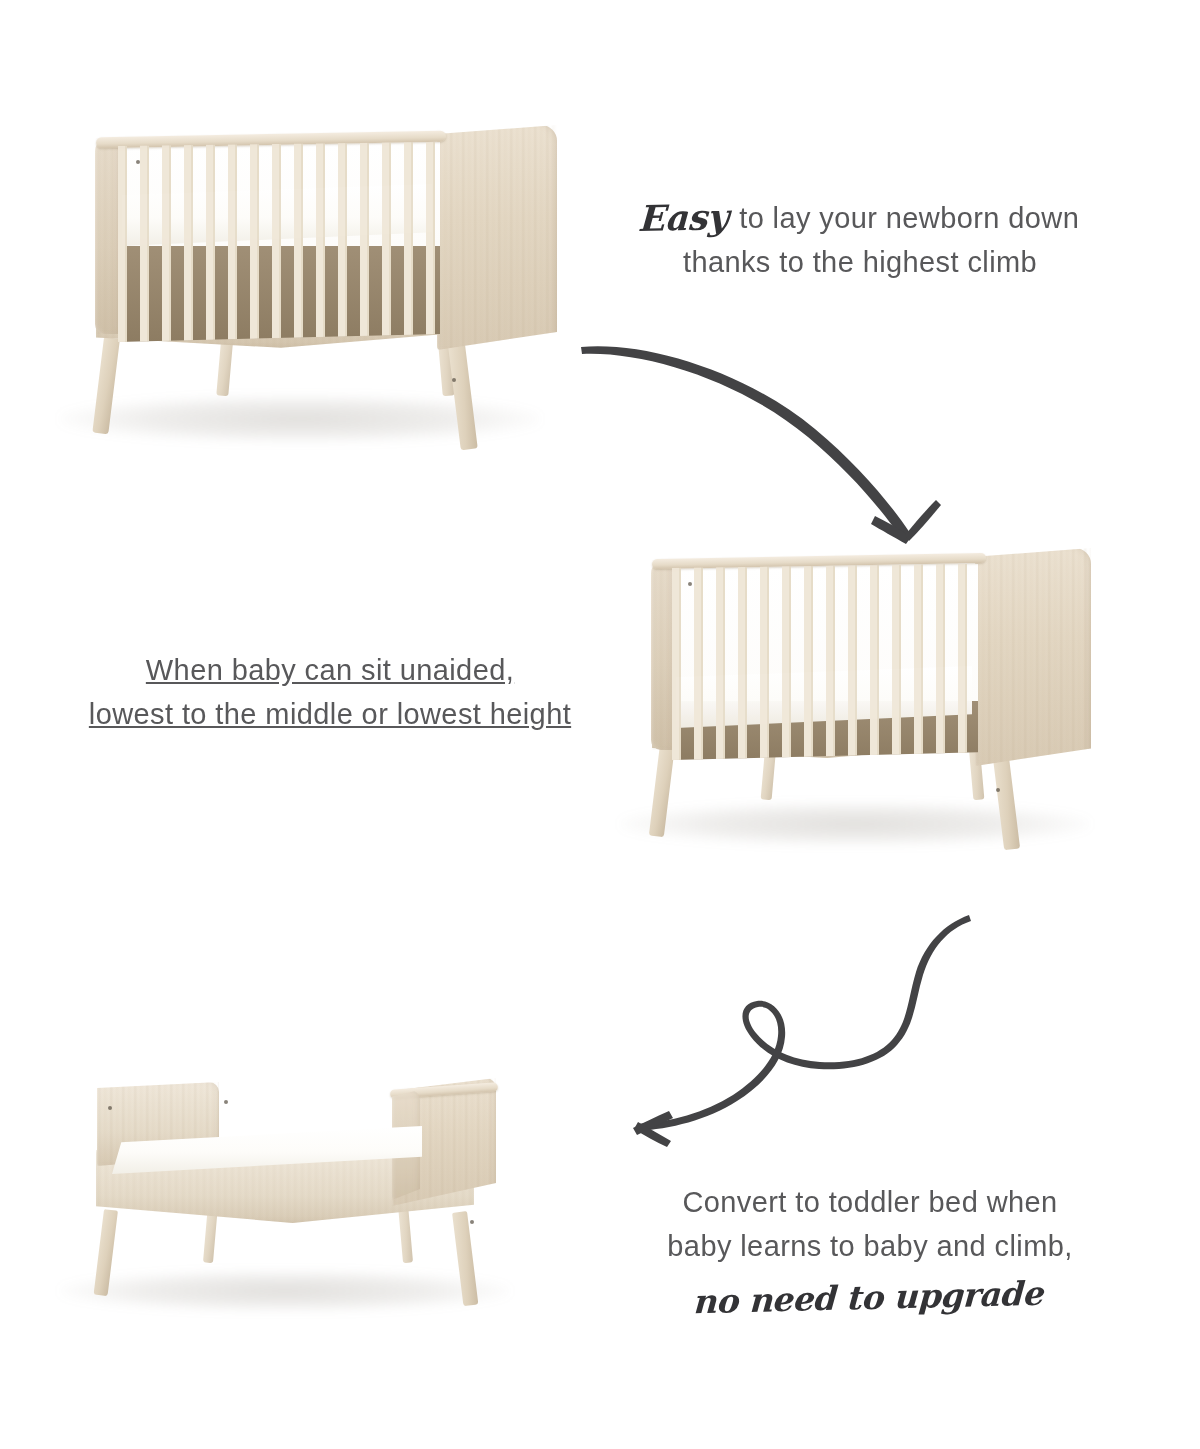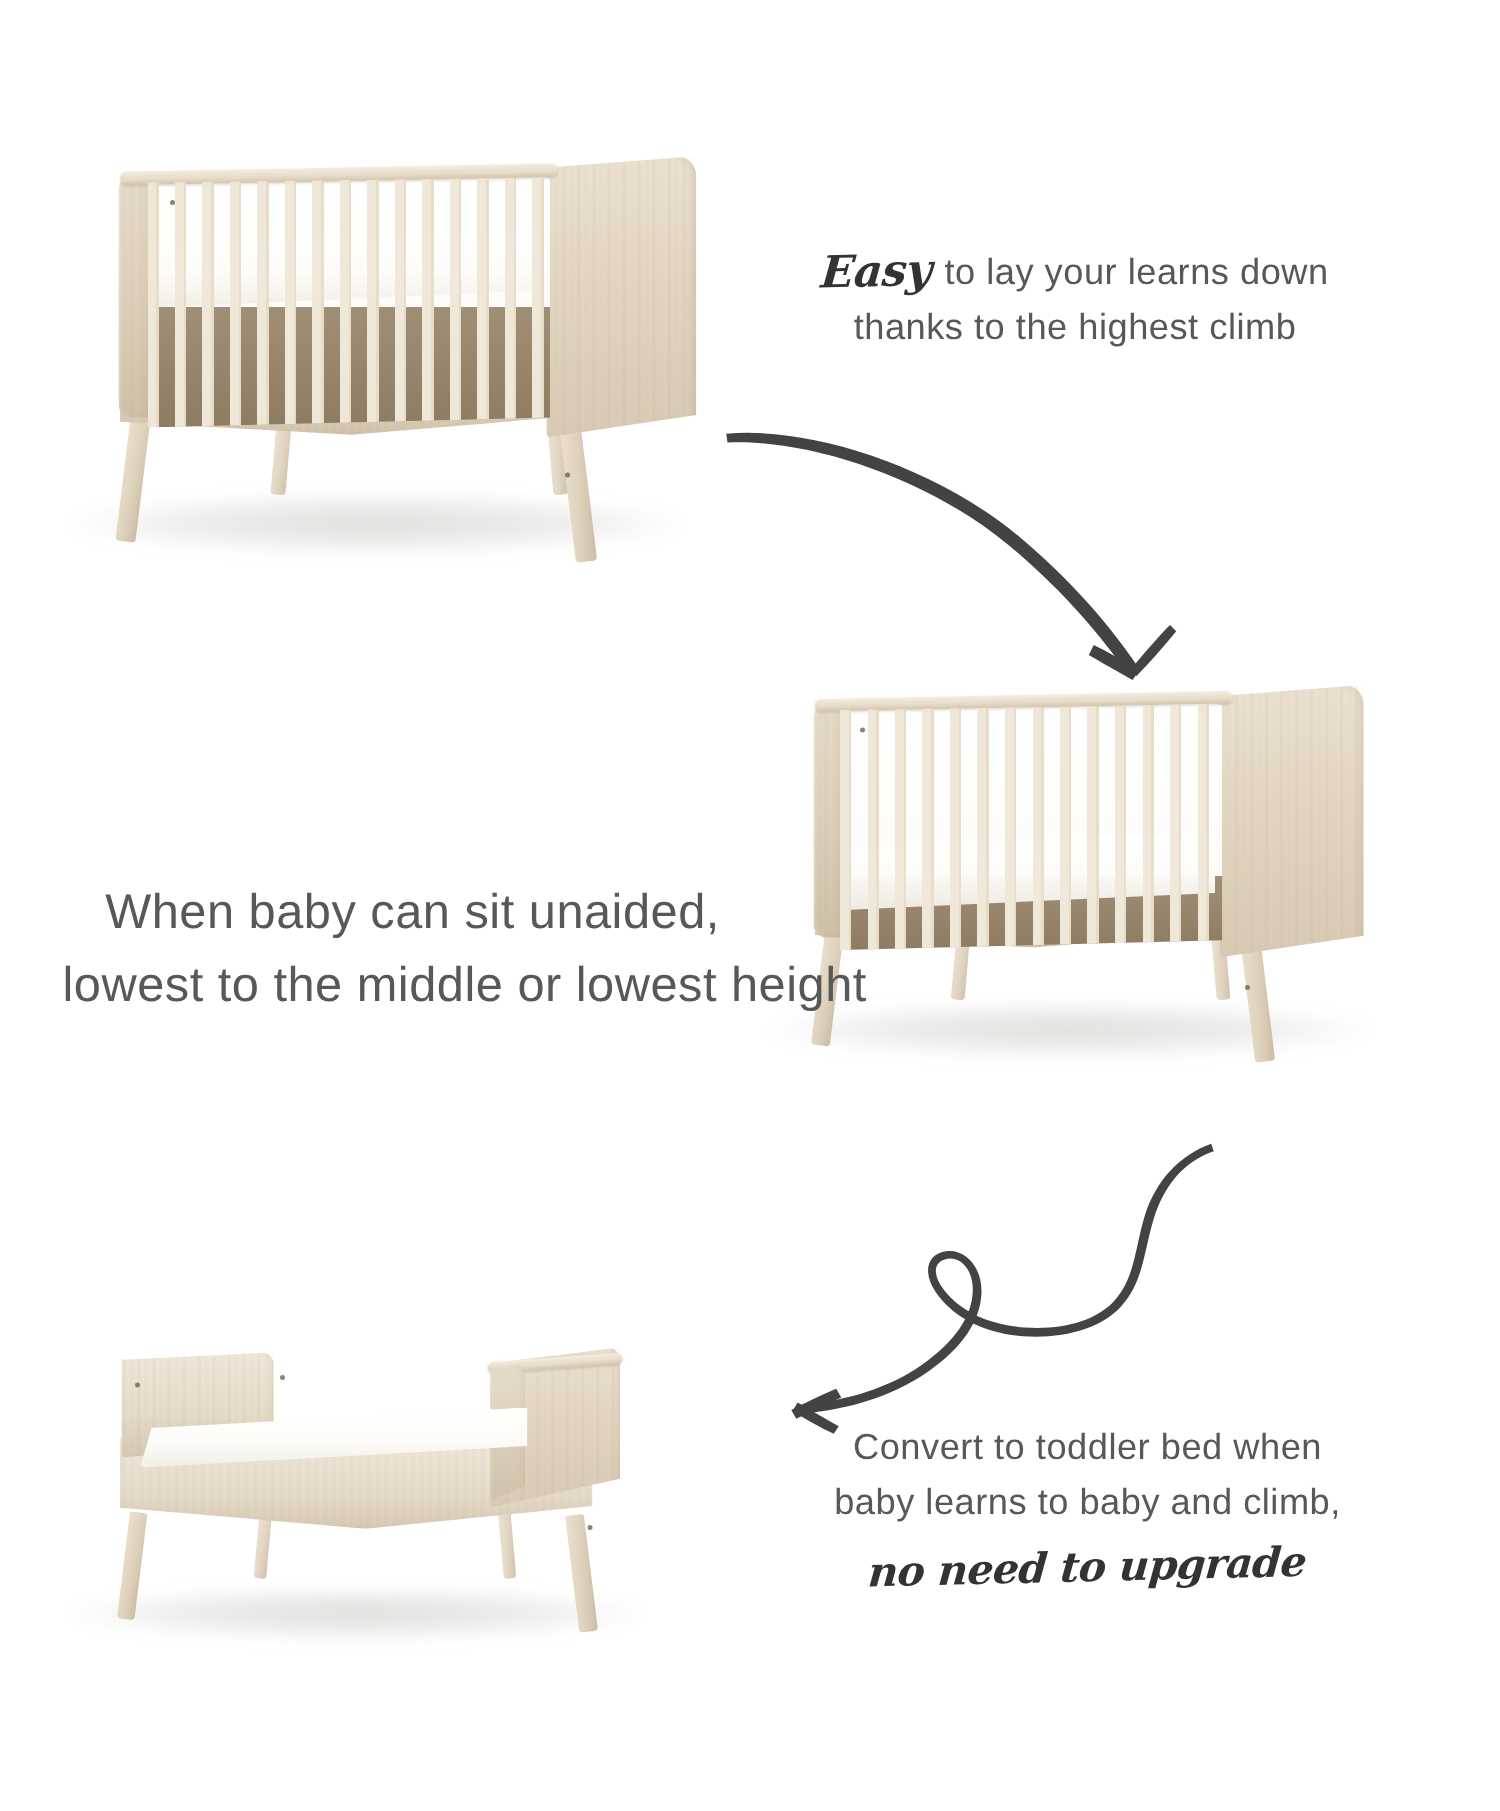--- a/index.html
+++ b/index.html
@@ -36,22 +36,22 @@
     text-align: center;
     color: #58585a;
     font-family: "Liberation Sans", sans-serif;
     font-weight: 300;
     letter-spacing: 0.4px;
     line-height: 1.52;
   }
   .caption .line { display: block; white-space: nowrap; }
 
   #caption-highest { left: 600px; top: 196px; width: 520px; font-size: 29px; }
-  #caption-middle  { left: 50px;  top: 700px; width: 560px; font-size: 39px; }
-  #caption-toddler { left: 640px; top: 1136px; width: 460px; font-size: 29px; }
+  #caption-middle  { left: 50px;  top: 648px; width: 560px; font-size: 29px; text-decoration: underline; }
+  #caption-toddler { left: 640px; top: 1180px; width: 460px; font-size: 29px; }
 
   .script {
     font-family: "DejaVu Serif", serif;
     font-style: italic;
     font-weight: 700;
     color: #333336;
     letter-spacing: -0.6px;
     transform: skewX(-6deg) rotate(-1.4deg);
     display: inline-block;
   }
@@ -206,21 +206,21 @@
         <div class="slats"></div>
       </div>
 
       <div class="screw-dot" style="left:136px; top:160px;"></div>
       <div class="screw-dot" style="left:452px; top:378px;"></div>
     </div>
   </div>
 
   <div class="caption" id="caption-highest">
     <span class="line">
-      <span class="script script-inline">Easy</span><span> to lay your learns down</span>
+      <span class="script script-inline">Easy</span><span> to lay your newborn down</span>
     </span>
     <span class="line">thanks to the highest climb</span>
   </div>
 
   <svg class="arrow-svg" id="arrow-down-right" width="400" height="230" viewBox="0 0 400 230">
     <path class="arrow-stroke" d="
       M6,22
       C70,16 170,46 240,104
       C283,140 315,178 335,208
       L327,214

